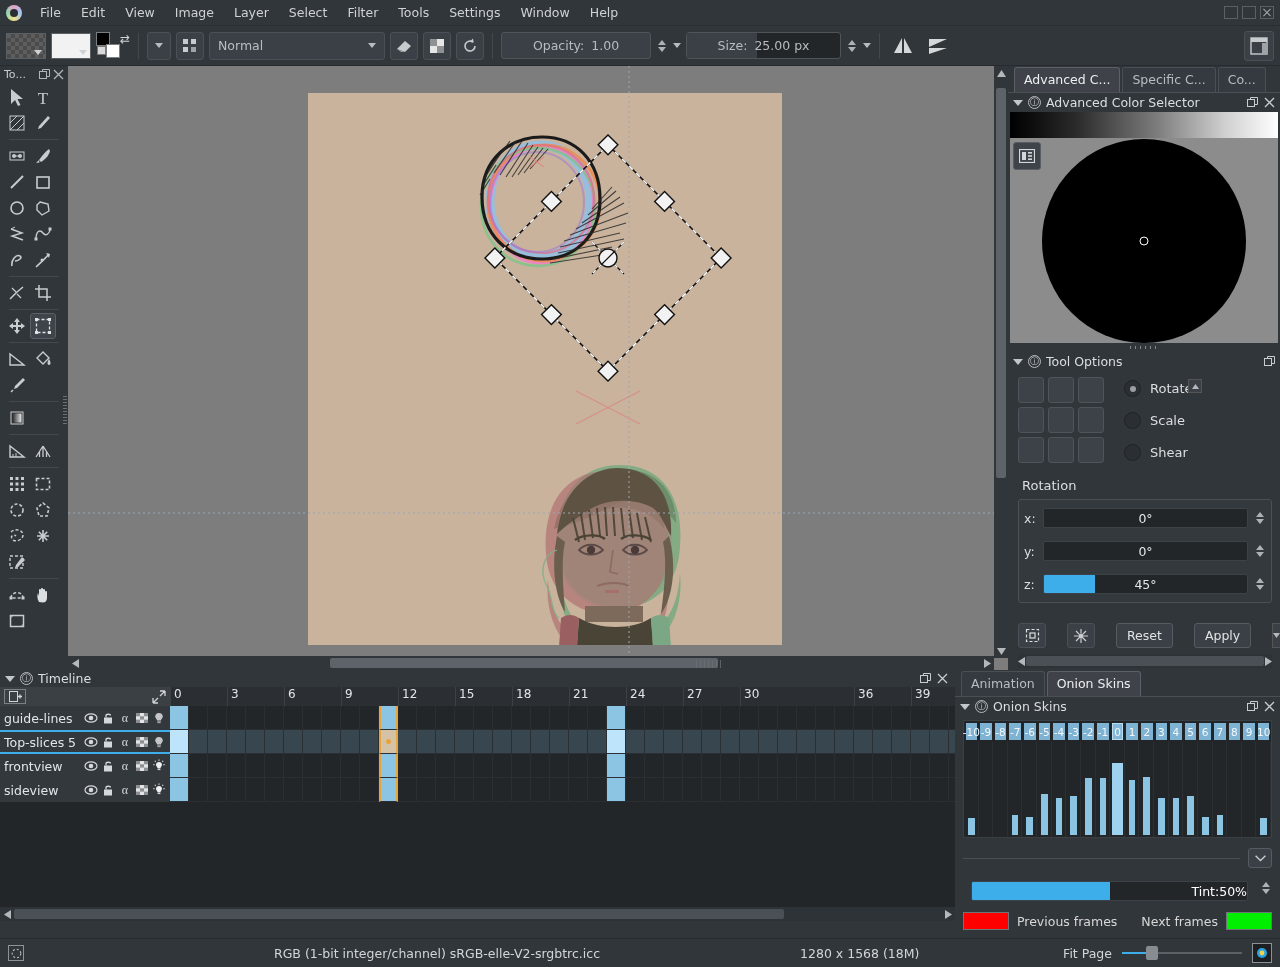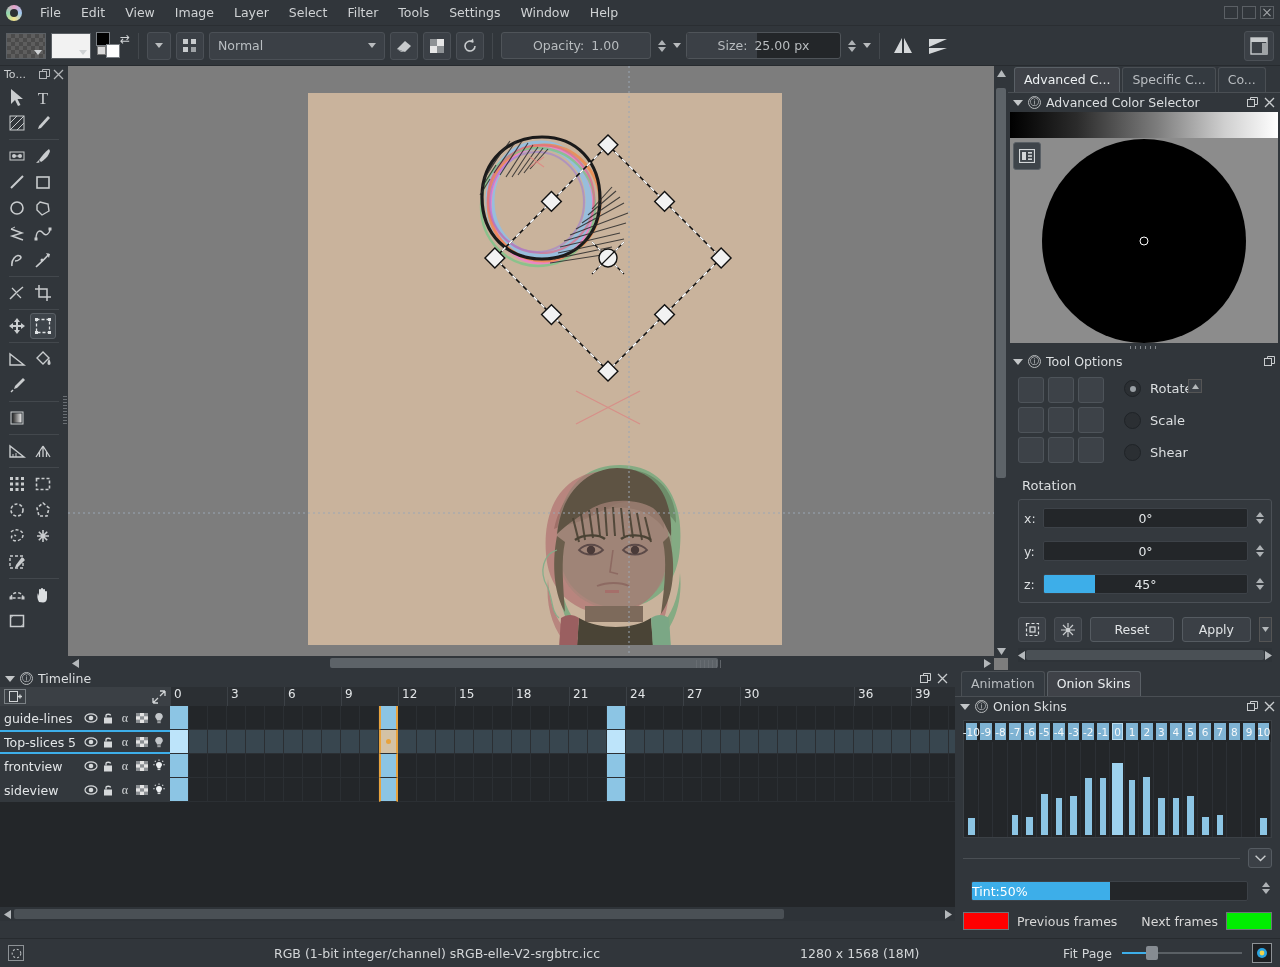--- a/index.html
+++ b/index.html
@@ -143,21 +143,21 @@
   .onion-canvas { position:relative; margin:4px 8px 0; height:118px; background:#232629; border:1px solid #3b4045;}
   .onion-lbl { position:absolute; top:2px; height:17px; background:#7fb3d3; color:#f5f8fa; font-size:10.5px;
                display:flex; align-items:center; justify-content:center; }
   .onion-lbl.zero { background:#85b9da; border:1px solid #b8dcf0;}
   .onion-bar { position:absolute; bottom:2px; background:#8cc5e4;}
   .onion-bar.zero { background:#9ed2ee;}
   .onion-col { position:absolute; top:21px; bottom:0; border-right:1px solid #2c3035;}
   .tintrow { margin:6px 8px 0; height:20px; background:#232629; border:1px solid #3d4248; border-radius:2px;
              display:flex;align-items:center; position:relative; overflow:hidden;}
   .tintrow .fill { position:absolute; left:0;top:0;bottom:0; background:#3daee9;}
-  .tintrow .lab { position:relative; z-index:2; width:100%; text-align:left; font-size:12.5px; color:#fff;}
+  .tintrow .lab { position:relative; z-index:2; width:100%; text-align:right; font-size:12.5px; color:#fff;}
   .swatch { width:46px; height:18px; border:1px solid #6e7479;}
   .chev-btn { width:24px;height:20px; background:#3b4046;border:1px solid #555b61;border-radius:3px;display:flex;align-items:center;justify-content:center;}
 
   
   .statusbar { position:absolute; left:0; top:938px; width:1280px; height:29px; background:#31363b; display:flex; align-items:center; padding:0 8px; gap:10px; border-top:1px solid #272b2f;}
   .sb-txt { font-size:12.5px; color:#d3d6d8;}
   .zoom-slider { width:120px; height:14px; position:relative; display:flex; align-items:center;}
   .zoom-slider .track { position:absolute; left:0; right:0; height:2px; background:#5a6065;}
   .zoom-slider .filled { position:absolute; left:0; width:28px; height:2px; background:#3daee9;}
   .zoom-slider .knob { position:absolute; left:24px; width:12px; height:14px; background:#868c92; border-radius:2px;}
@@ -817,21 +817,21 @@
             <span class="rot-field">
               <i class="fill" style="width:25%"></i>
               <span>45°</span>
             </span>
             <span class="spin">
               <i class="up"></i>
               <i class="dn"></i>
             </span>
           </div>
         </div>
-      <div style="display:flex; align-items:center; gap:8px; margin-top:14px;">
+      <div style="display:flex; align-items:center; gap:21px; margin-top:20px;">
         <div class="sqbtn" style="width:26px;height:25px">
           <svg width="17" height="17" viewBox="0 0 17 17">
             <rect x="2.5" y="2.5" width="12" height="12" fill="none" stroke="#dcdfe1" stroke-width="1.2" stroke-dasharray="3 2"></rect>
             <rect x="6" y="6" width="5" height="5" fill="none" stroke="#dcdfe1" stroke-width="1.2"></rect>
             </svg>
         </div>
         <div class="sqbtn" style="width:26px;height:25px">
           <svg width="16" height="16" viewBox="0 0 16 16">
             <circle cx="8" cy="8" r="2.6" fill="#c9ccce"></circle>
             <path d="M8 1 L8 5 M8 11 L8 15 M1 8 L5 8 M11 8 L15 8 M3 3 L6 6 M10 10 L13 13 M13 3 L10 6 M6 10 L3 13" stroke="#c9ccce" stroke-width="1.2"></path>

